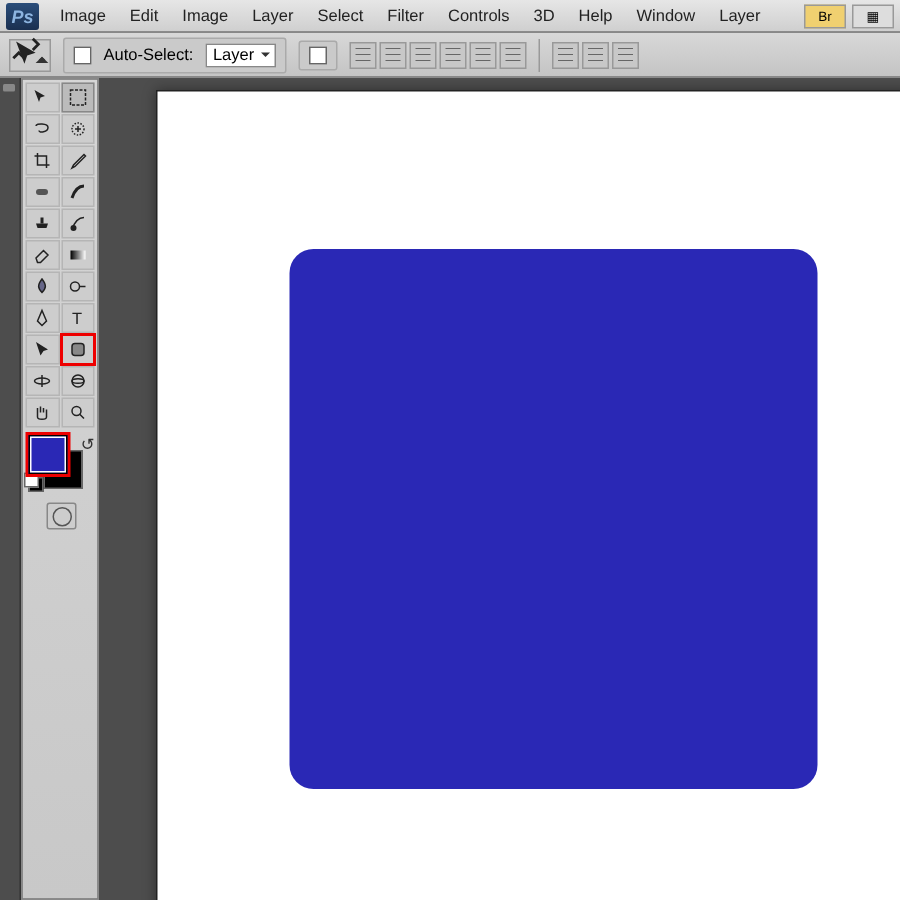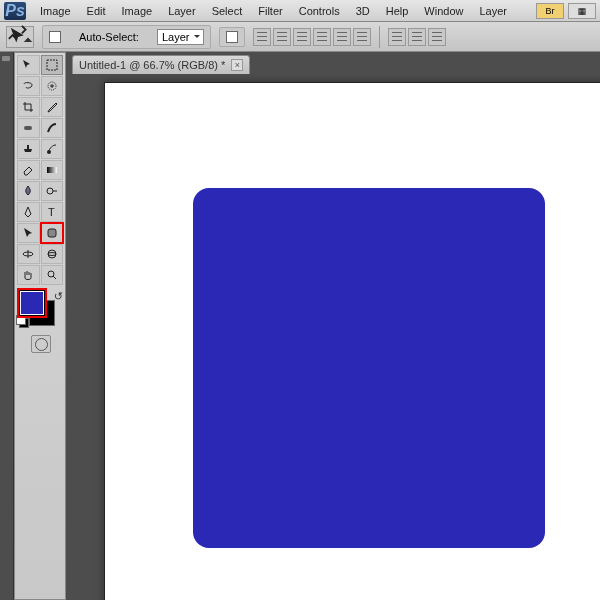--- a/index.html
+++ b/index.html
@@ -1,26 +1,26 @@
 <!DOCTYPE html>
 <html><head>
 <meta charset="utf-8">
 <style>
 *{margin:0;padding:0;box-sizing:border-box;font-family:Tahoma,Arial,sans-serif;font-size:11px;user-select:none}
 body{width:600px;height:600px;background:#4d4d4d;overflow:hidden;position:relative}
 .menubar{height:22px;background:linear-gradient(#e6e6e6,#cfcfcf);display:flex;align-items:center;padding:0 4px;border-bottom:1px solid #888}
-.ps-logo{width:22px;height:18px;background:linear-gradient(#2a4d7a,#1a2f50);color:#8db4e0;font-weight:bold;font-size:16px;display:flex;align-items:center;justify-content:center;border-radius:2px;margin-right:6px;font-style:italic}
+.ps-logo{width:22px;height:18px;background:linear-gradient(#2a4d7a,#1a2f50);color:#8db4e0;font-weight:bold;font-size:12px;display:flex;align-items:center;justify-content:center;border-radius:2px;margin-right:6px;font-style:italic}
 .menu-item{padding:3px 8px;color:#222;cursor:default}
 .menu-right{margin-left:auto;display:flex;gap:4px}
 .mr-btn{width:28px;height:16px;background:#ddd;border:1px solid #999;display:flex;align-items:center;justify-content:center;font-size:9px}
 .br-btn{background:#f0d070}
 .optbar{height:30px;background:linear-gradient(#d8d8d8,#c4c4c4);border-bottom:1px solid #888;display:flex;align-items:center;padding:0 6px;gap:8px}
 .tool-ind{width:28px;height:22px;background:#ccc;border:1px solid #999;display:flex;align-items:center;justify-content:center;position:relative}
 .tool-ind::after{content:"";position:absolute;right:2px;bottom:2px;border:3px solid transparent;border-top-color:#333;border-left-color:#333;transform:rotate(45deg);width:0;height:0}
-.opt-group{display:flex;align-items:center;gap:18px;background:#cacaca;border:1px solid #aaa;padding:3px 6px;border-radius:2px}
+.opt-group{display:flex;align-items:center;gap:8px;background:#cacaca;border:1px solid #aaa;padding:3px 6px;border-radius:2px}
 .chk{width:12px;height:12px;border:1px solid #666;background:#fff}
 .sel{background:#fff;border:1px solid #888;padding:1px 14px 1px 4px;position:relative}
 .sel::after{content:"";position:absolute;right:3px;top:5px;border:3px solid transparent;border-top-color:#333}
 .align-icons{display:flex;gap:2px}
 .align-icons span{width:18px;height:18px;background:#c8c8c8;border:1px solid #999;position:relative}
 .align-icons span::before{content:"";position:absolute;inset:3px;background:repeating-linear-gradient(#666 0 1px,transparent 1px 4px)}
 .vsep{width:1px;height:22px;background:#999}
 .workspace{position:absolute;top:52px;left:0;right:0;bottom:0;display:flex}
 .left-gutter{width:14px;background:#4d4d4d;border-right:1px solid #333;position:relative}
 .left-gutter::before{content:"";position:absolute;top:4px;left:2px;width:8px;height:5px;background:#888;border-radius:1px}
@@ -254,25 +254,19 @@
       <div class="bg"></div>
       <div class="sw">↺</div>
       <div class="mini"></div>
     </div>
     <div class="qmask">
       <div class="qm-btn"></div>
     </div>
   </div>
 
   <div class="doc-area">
-    <div class="tab-bar">
-      <div class="doc-tab">
-        <span>Untitled-1 @ 66.7% (RGB/8) *</span>
-        <span class="x">×</span>
-      </div>
-    </div>
     <div class="canvas-wrap">
       <div class="canvas">
         <div class="shape"></div>
       </div>
     </div>
   </div>
 </div>
 
 </body></html>

